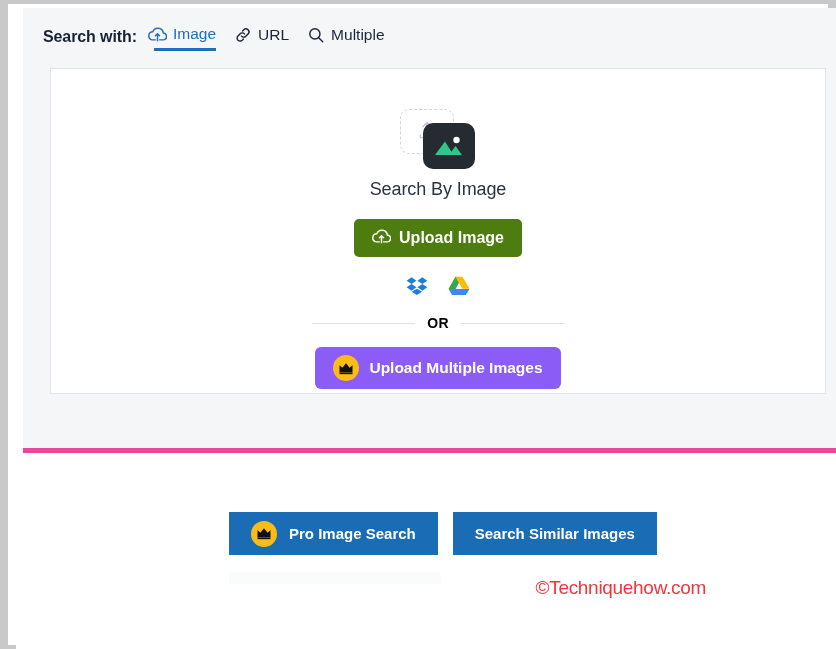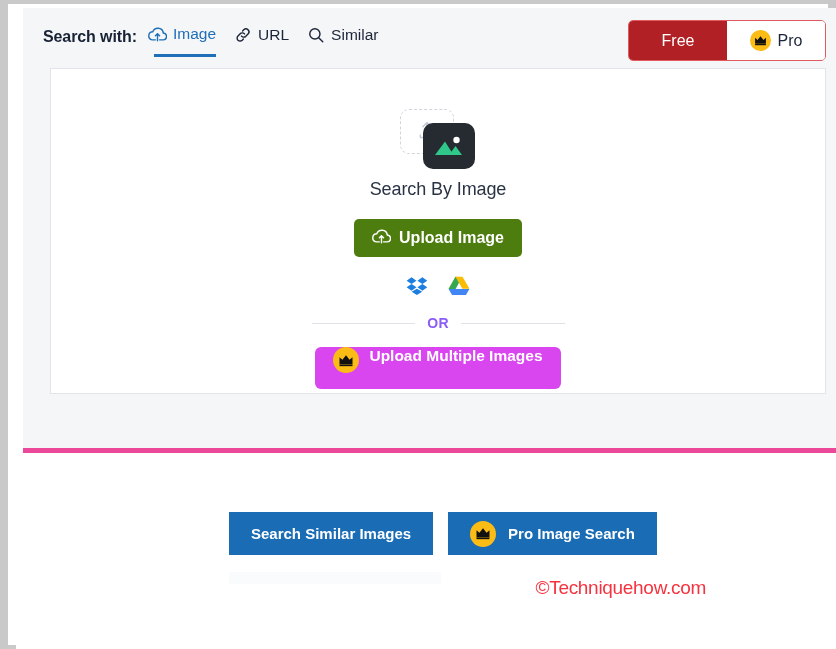--- a/index.html
+++ b/index.html
@@ -68,21 +68,21 @@
     left: 125px;
     top: 18px;
     display: flex;
     align-items: flex-start;
     gap: 18px;
   }
   .tab {
     display: flex;
     align-items: center;
     gap: 6px;
-    padding-bottom: 15px;
+    padding-bottom: 9px;
     position: relative;
     cursor: pointer;
     font-size: 15.5px;
     color: #1b2438;
   }
   .tab .tab-label { line-height: 1; }
   .tab.active { color: #1f6fb8; }
   .tab.active::after {
     content: "";
     position: absolute;
@@ -229,37 +229,37 @@
     gap: 12px;
   }
   .or-row .line {
     flex: 1;
     height: 1px;
     background: #dfe2e8;
   }
   .or-row .or-text {
     font-size: 14px;
     font-weight: bold;
-    color: #8b5cf6;
+    color: #000000;
     letter-spacing: 0.3px;
   }
 
   .btn-multi {
     margin-top: 16px;
     height: 42px;
     padding: 0 18px;
     border: none;
     border-radius: 6px;
-    background: #d946ef;
+    background: #8b5cf6;
     color: #ffffff;
     font-size: 15.5px;
     font-weight: bold;
     font-family: "Liberation Sans", sans-serif;
     display: flex;
-    align-items: flex-start;
+    align-items: center;
     gap: 10px;
     cursor: pointer;
   }
 
   
   .lower {
     position: absolute;
     left: 0;
     top: 445px;
     width: 820px;
@@ -342,39 +342,25 @@
             <span class="tab-label">URL</span>
           </div>
 
           <div class="tab">
             <span class="tab-icon">
               <svg width="18" height="18" viewBox="0 0 24 24">
                 <circle cx="10.5" cy="10.5" r="6.8" fill="none" stroke="#1b2438" stroke-width="1.9"></circle>
                 <path d="M15.6 15.6 21 21" stroke="#1b2438" stroke-width="1.9" stroke-linecap="round"></path>
               </svg>
             </span>
-            <span class="tab-label">Similar</span>
+            <span class="tab-label">Multiple</span>
           </div>
 
         </div>
 
-        <div class="plan-toggle">
-          <div class="plan-free">
-            <span>Free</span>
-          </div>
-          <div class="plan-pro">
-            <span class="crown-badge">
-              <svg width="13" height="11" viewBox="0 0 24 20">
-                <path d="M2 5l4.5 4L12 2l5.5 7L22 5v11H2z" fill="#111111"></path>
-                <rect x="2" y="16.5" width="20" height="2.2" fill="#111111"></rect>
-              </svg>
-            </span>
-            <span>Pro</span>
-          </div>
-        </div>
 
       </div>
 
       <div class="card">
         <div class="card-inner">
 
           <div class="img-icon-wrap">
             <div class="dashed-box">
               <span class="up-arrow">
                 <svg width="20" height="22" viewBox="0 0 24 26">
@@ -445,31 +431,31 @@
 
         </div>
       </div>
 
     </div>
 
     <div class="lower">
 
       <div class="action-row">
         <button class="btn-flat">
-          <span>Search Similar Images</span>
-        </button>
-        <button class="btn-flat">
           <span class="crown-badge big">
             <svg width="16" height="13" viewBox="0 0 24 20">
               <path d="M2 5l4.5 4L12 2l5.5 7L22 5v11H2z" fill="#111111"></path>
               <rect x="2" y="16.5" width="20" height="2.2" fill="#111111"></rect>
             </svg>
           </span>
           <span>Pro Image Search</span>
         </button>
+        <button class="btn-flat">
+          <span>Search Similar Images</span>
+        </button>
       </div>
 
       <div class="ghost-bar"></div>
 
       <div class="watermark">©Techniquehow.com</div>
 
     </div>
 
   </div>
 </div>

